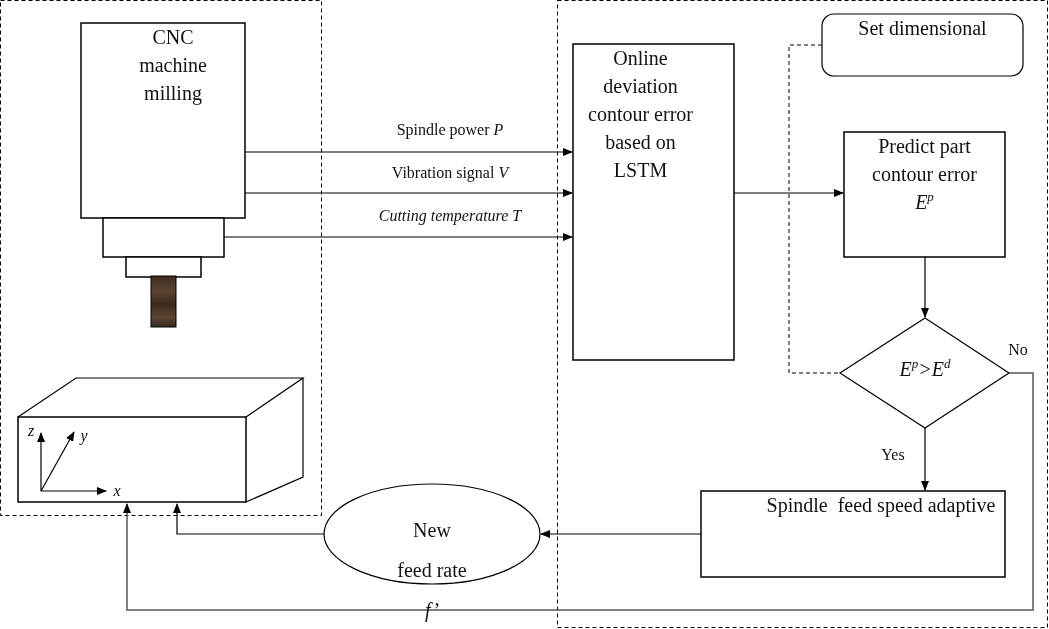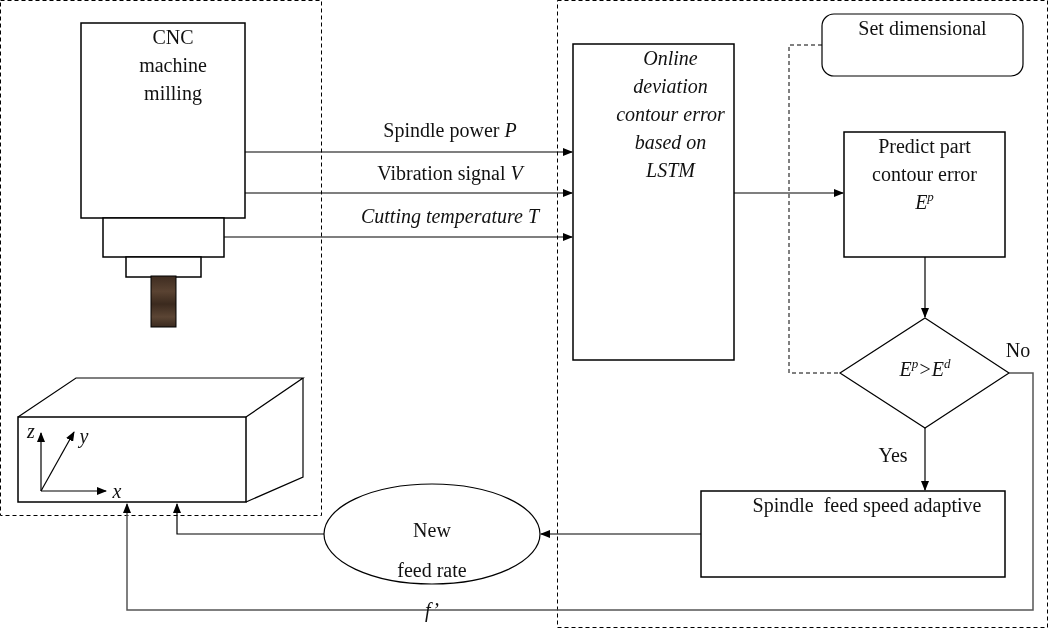--- a/index.html
+++ b/index.html
@@ -1,19 +1,19 @@
 <!DOCTYPE html>
 <html><head>
 <meta charset="utf-8">
 <style>
   html, body { margin:0; padding:0; background:#ffffff; }
   body { width:1049px; height:629px; position:relative; overflow:hidden;
          font-family:"Liberation Serif", "DejaVu Serif", serif; color:#111; }
   svg#diagram { position:absolute; left:0; top:0; }
-  .lbl { position:absolute; font-size:20px; line-height:24px; text-align:center; white-space:nowrap; }
+  .lbl { position:absolute; font-size:16px; line-height:24px; text-align:center; white-space:nowrap; }
   .lbl i { font-style:italic; }
   .block { position:absolute; display:flex; flex-direction:column; align-items:center; justify-content:flex-start; text-align:center; font-size:20px; line-height:28px; }
   sup { font-size:13px; vertical-align:8px; line-height:0; font-style:italic; }
 </style>
 </head>
 <body>
 
 <svg id="diagram" width="1049" height="629" viewBox="0 0 1049 629">
   <defs>
     <marker id="arr" markerWidth="10" markerHeight="8" refX="9" refY="4" orient="auto" markerUnits="userSpaceOnUse">
@@ -88,21 +88,21 @@
   <span>Vibration signal </span><i>V</i>
 </div>
 <div class="lbl" style="left:320px; top:204px; width:260px;font-style:italic;">
   <span>Cutting temperature T</span>
 </div>
 
 <div class="lbl" style="left:24px; top:419px; width:14px; font-style:italic;">z</div>
 <div class="lbl" style="left:77px; top:424px; width:14px; font-style:italic;">y</div>
 <div class="lbl" style="left:110px; top:479px; width:14px; font-style:italic;">x</div>
 
-<div class="block" style="left:590px; top:44px; width:161px; height:270px;font-style:italic;">
+<div class="block" style="left:560px; top:44px; width:161px; height:270px;">
   <div>Online</div>
   <div>deviation</div>
   <div>contour error</div>
   <div>based on</div>
   <div>LSTM</div>
 </div>
 
 <div class="block" style="left:822px; top:14px; width:201px; height:62px;">
   <div>Set dimensional</div>
 </div>
@@ -112,21 +112,21 @@
   <div>contour error</div>
   <div><i>E</i><sup>p</sup></div>
 </div>
 
 <div class="block" style="left:860px; top:355px; width:130px; height:36px; font-style:italic;">
   <div><span>E</span><sup>p</sup><span>&gt;</span><span>E</span><sup>d</sup></div>
 </div>
 <div class="lbl" style="left:998px; top:338px; width:40px;">No</div>
 <div class="lbl" style="left:870px; top:443px; width:46px;">Yes</div>
 
-<div class="block" style="left:701px; top:491px; width:332px; height:86px;">
+<div class="block" style="left:701px; top:491px; width:304px; height:86px;padding-left:28px;">
   <div style="white-space:pre;">Spindle  feed speed adaptive</div>
 </div>
 
 <div class="block" style="left:324px; top:516px; width:216px; height:90px;gap:12px;">
   <div>New</div>
   <div>feed rate</div>
   <div style="font-style:italic;">f’</div>
 </div>
 
 </body></html>

